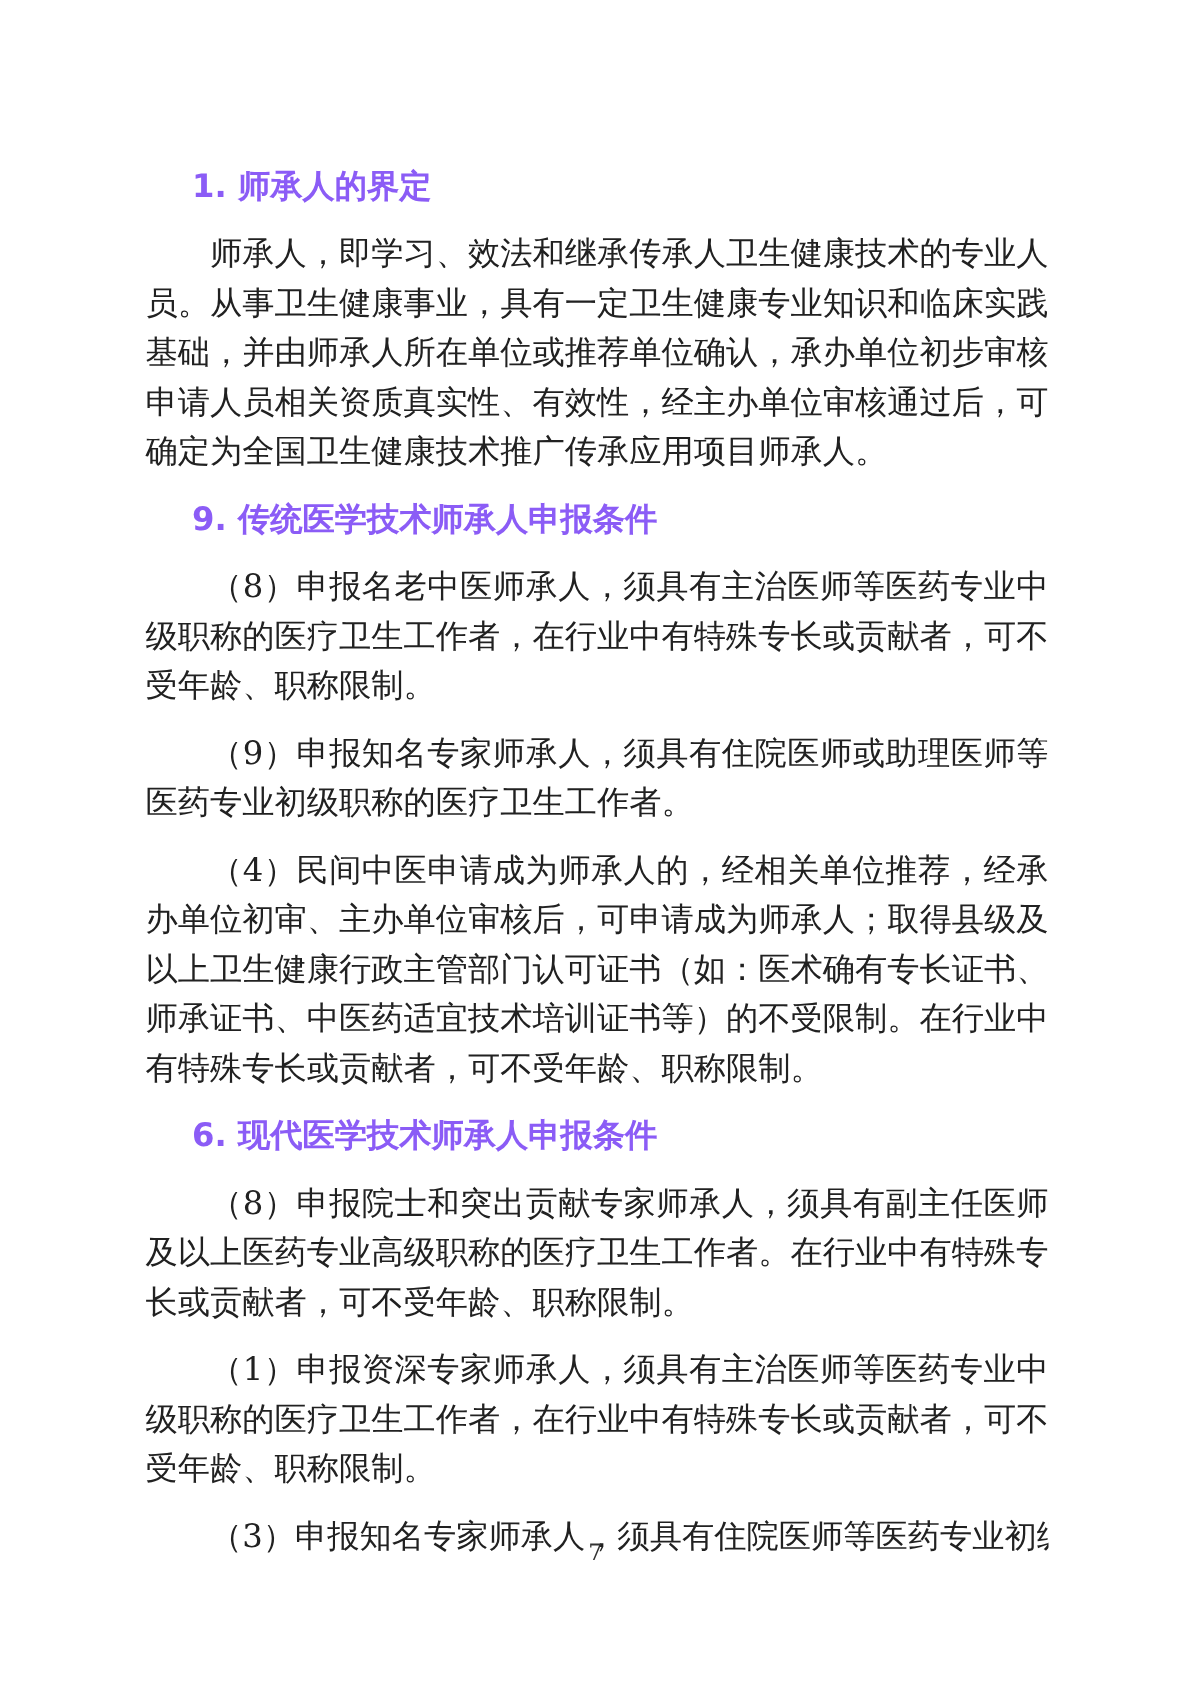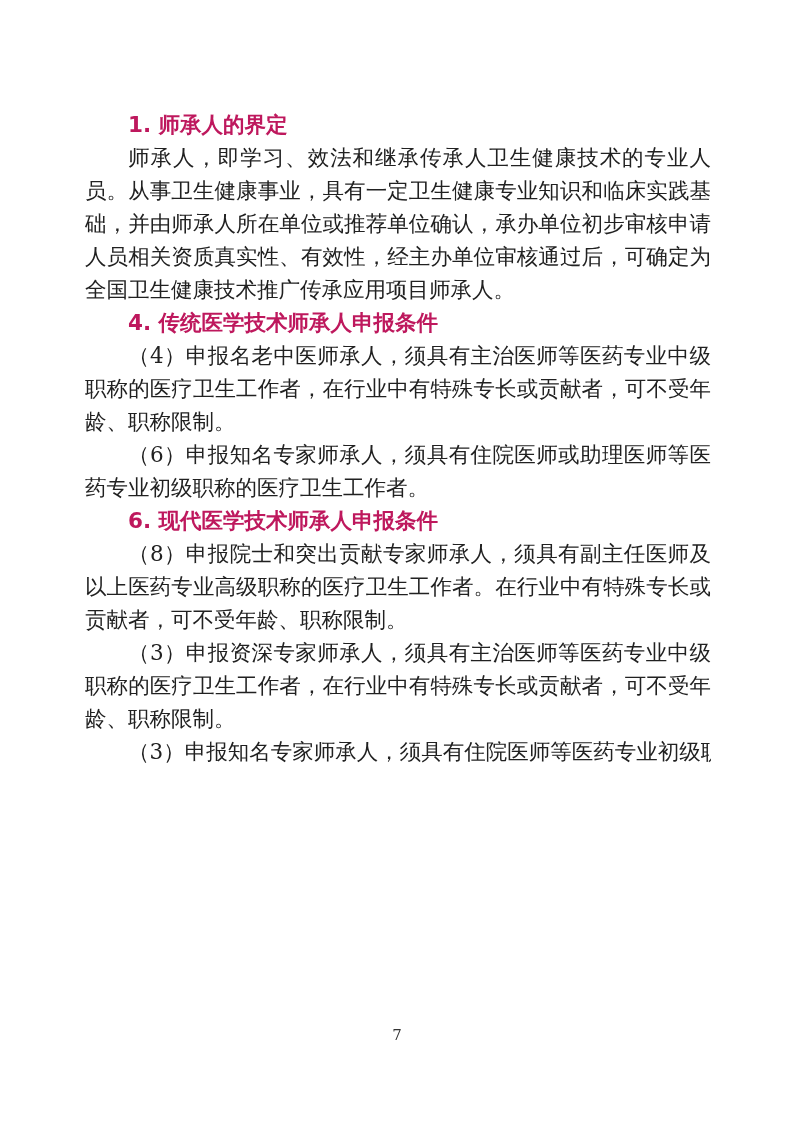--- a/index.html
+++ b/index.html
@@ -30,25 +30,25 @@
     font-size: 21.5px;
     line-height: 33px;
   }
   .doc-heading {
     margin: 0;
     font-family: "DejaVu Sans", "Liberation Sans", sans-serif;
     font-weight: 700;
     font-size: 21.5px;
     line-height: 33px;
     text-indent: 2em;
-    color: #be185d;
+    color: #8b5cf6;
     white-space: nowrap;
   }
   .doc-para {
-    margin: 0;
+    margin: 12px;
     text-indent: 2em;
     text-align: justify;
     text-justify: inter-ideograph;
     word-break: break-all;
     overflow-wrap: anywhere;
   }
   .doc-para.clipped {
     white-space: nowrap;
     overflow: hidden;
   }
@@ -66,25 +66,26 @@
 </style>
 </head>
 <body>
 
 <div class="page">
   <div class="doc-content">
 
     <h2 class="doc-heading">1. 师承人的界定</h2>
     <p class="doc-para">师承人，即学习、效法和继承传承人卫生健康技术的专业人员。从事卫生健康事业，具有一定卫生健康专业知识和临床实践基础，并由师承人所在单位或推荐单位确认，承办单位初步审核申请人员相关资质真实性、有效性，经主办单位审核通过后，可确定为全国卫生健康技术推广传承应用项目师承人。</p>
 
-    <h2 class="doc-heading">4. 传统医学技术师承人申报条件</h2>
-    <p class="doc-para">（4）申报名老中医师承人，须具有主治医师等医药专业中级职称的医疗卫生工作者，在行业中有特殊专长或贡献者，可不受年龄、职称限制。</p>
-    <p class="doc-para">（6）申报知名专家师承人，须具有住院医师或助理医师等医药专业初级职称的医疗卫生工作者。</p>
+    <h2 class="doc-heading">9. 传统医学技术师承人申报条件</h2>
+    <p class="doc-para">（8）申报名老中医师承人，须具有主治医师等医药专业中级职称的医疗卫生工作者，在行业中有特殊专长或贡献者，可不受年龄、职称限制。</p>
+    <p class="doc-para">（9）申报知名专家师承人，须具有住院医师或助理医师等医药专业初级职称的医疗卫生工作者。</p>
+    <p class="doc-para">（4）民间中医申请成为师承人的，经相关单位推荐，经承办单位初审、主办单位审核后，可申请成为师承人；取得县级及以上卫生健康行政主管部门认可证书（如：医术确有专长证书、师承证书、中医药适宜技术培训证书等）的不受限制。在行业中有特殊专长或贡献者，可不受年龄、职称限制。</p>
 
     <h2 class="doc-heading">6. 现代医学技术师承人申报条件</h2>
     <p class="doc-para">（8）申报院士和突出贡献专家师承人，须具有副主任医师及以上医药专业高级职称的医疗卫生工作者。在行业中有特殊专长或贡献者，可不受年龄、职称限制。</p>
-    <p class="doc-para">（3）申报资深专家师承人，须具有主治医师等医药专业中级职称的医疗卫生工作者，在行业中有特殊专长或贡献者，可不受年龄、职称限制。</p>
+    <p class="doc-para">（1）申报资深专家师承人，须具有主治医师等医药专业中级职称的医疗卫生工作者，在行业中有特殊专长或贡献者，可不受年龄、职称限制。</p>
     <p class="doc-para clipped">（3）申报知名专家师承人，须具有住院医师等医药专业初级职</p>
 
   </div>
 
   <div class="page-number">7</div>
 </div>
 
 </body></html>

